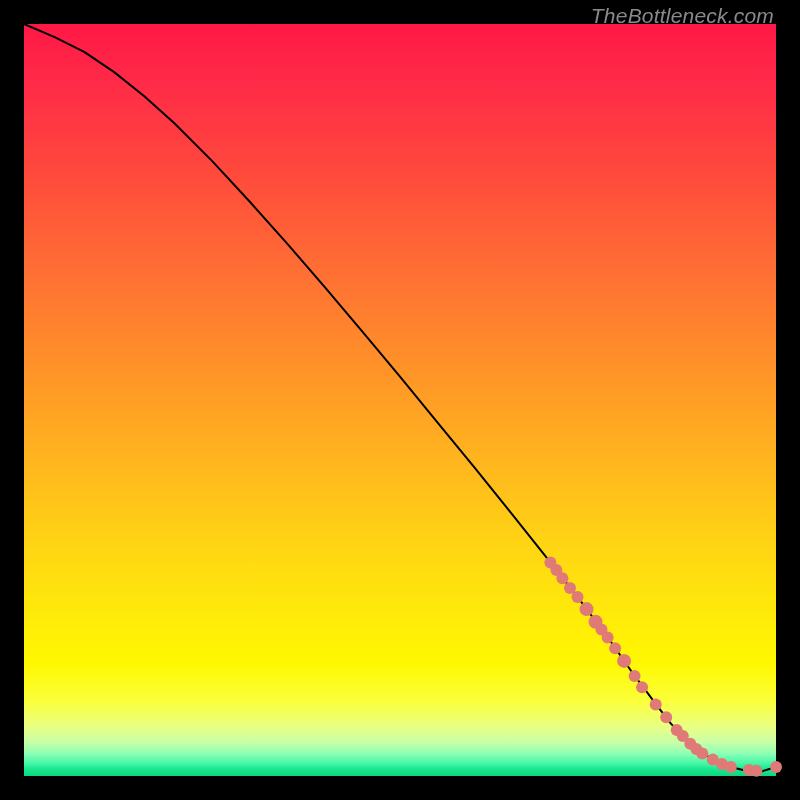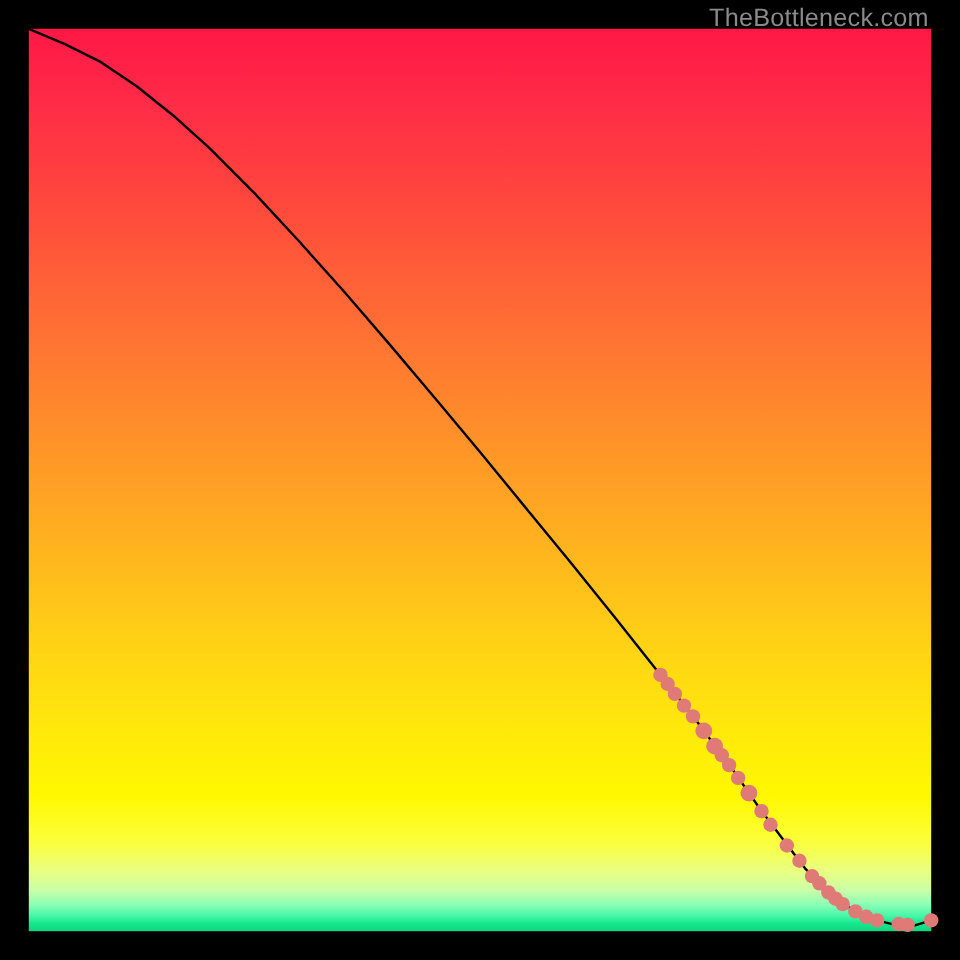--- a/index.html
+++ b/index.html
@@ -9,20 +9,21 @@
     height: 800px;
     background: #000;
     font-family: Arial, Helvetica, sans-serif;
     overflow: hidden;
   }
   .stage {
     position: relative;
     width: 800px;
     height: 709px;
     background: #000;
+    font-style: italic;
   }
   .plot-area {
     position: absolute;
     left: 24px;
     top: 24px;
     width: 752px;
     height: 752px;
     
     background: linear-gradient(
       to bottom,

